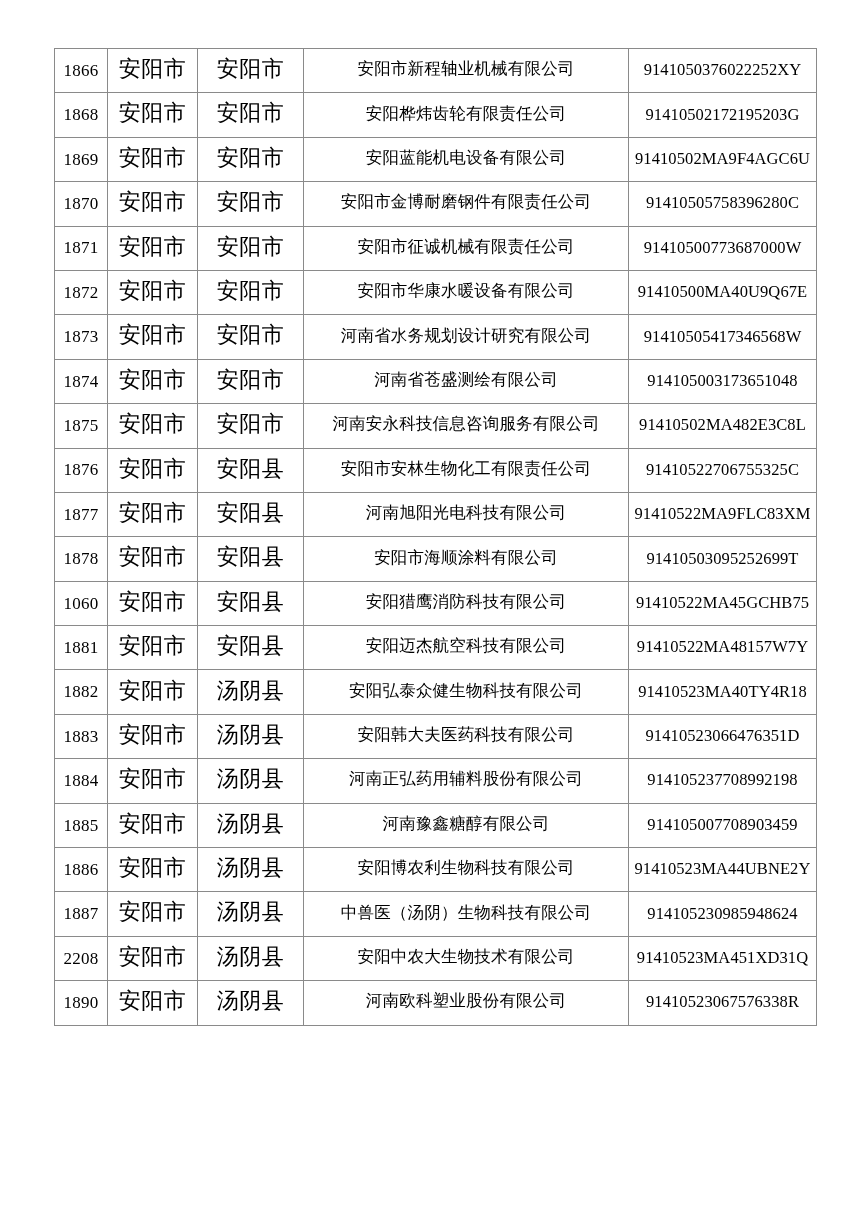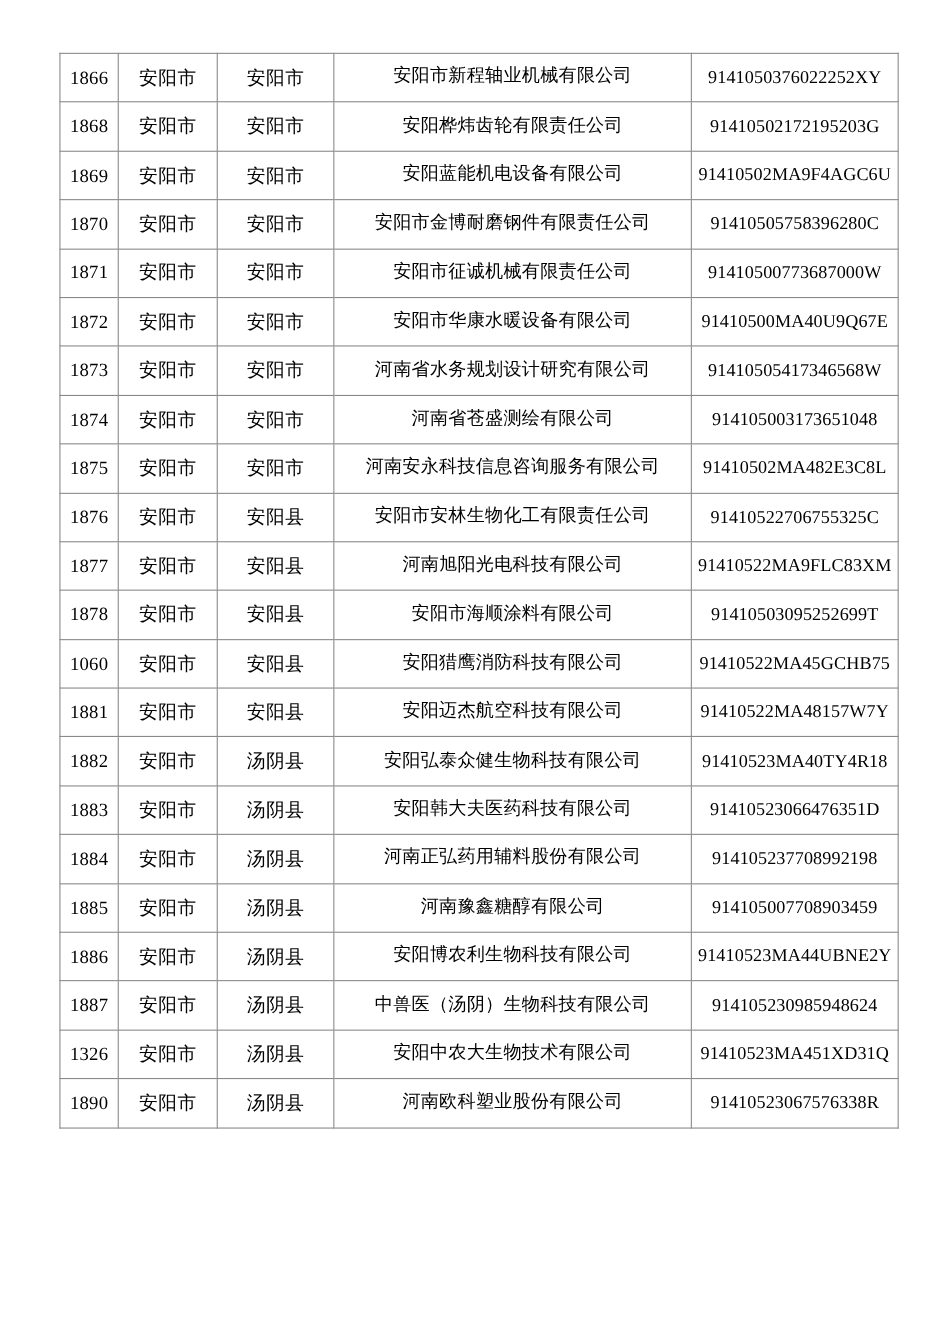--- a/index.html
+++ b/index.html
@@ -45,22 +45,22 @@
   col.c-city   { width: 90px; }
   col.c-county { width: 106px; }
   col.c-name   { width: 325px; }
   col.c-code   { width: 188px; }
 
   td.cell-index {
     font-size: 17px;
     letter-spacing: 0.2px;
   }
   td.cell-city, td.cell-county {
-    font-size: 17px;
-    font-family: Liberation Sans, sans-serif;
+    font-size: 22px;
+    font-family: Liberation Mono, monospace;
     letter-spacing: 0.5px;
   }
   td.cell-name {
     font-size: 16.5px;
     font-family: Liberation Mono, monospace;
     letter-spacing: 0.2px;
   }
   td.cell-code {
     font-size: 16.5px;
     letter-spacing: 0.1px;
@@ -214,21 +214,21 @@
             <td class="cell-code">91410523MA44UBNE2Y</td>
           </tr>
           <tr>
             <td class="cell-index">1887</td>
             <td class="cell-city">安阳市</td>
             <td class="cell-county">汤阴县</td>
             <td class="cell-name">中兽医（汤阴）生物科技有限公司</td>
             <td class="cell-code">914105230985948624</td>
           </tr>
           <tr>
-            <td class="cell-index">1326</td>
+            <td class="cell-index">2208</td>
             <td class="cell-city">安阳市</td>
             <td class="cell-county">汤阴县</td>
             <td class="cell-name">安阳中农大生物技术有限公司</td>
             <td class="cell-code">91410523MA451XD31Q</td>
           </tr>
           <tr>
             <td class="cell-index">1890</td>
             <td class="cell-city">安阳市</td>
             <td class="cell-county">汤阴县</td>
             <td class="cell-name">河南欧科塑业股份有限公司</td>

